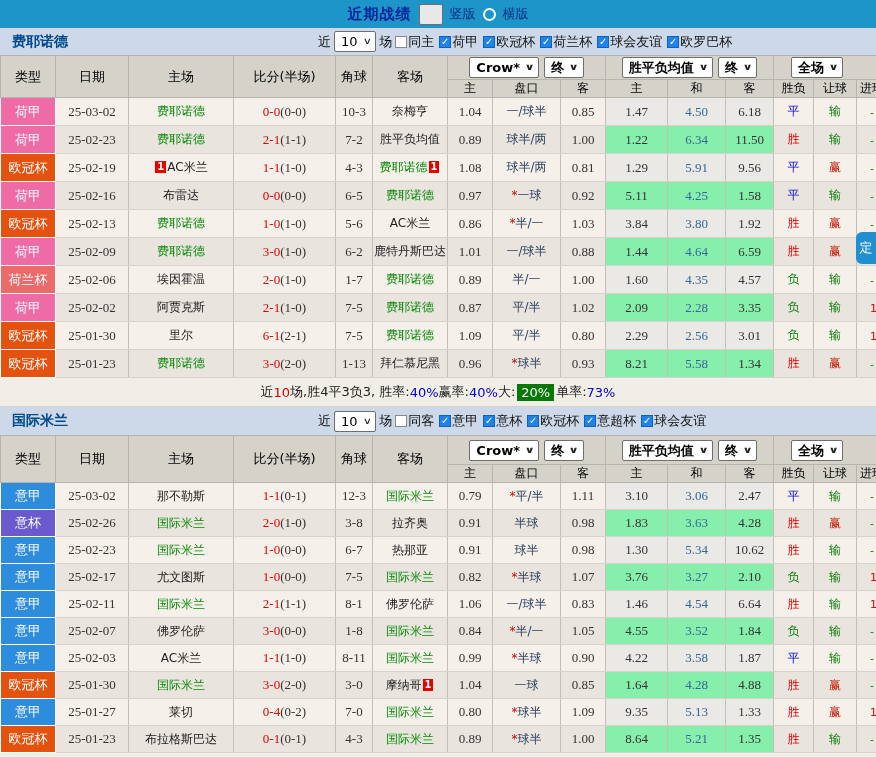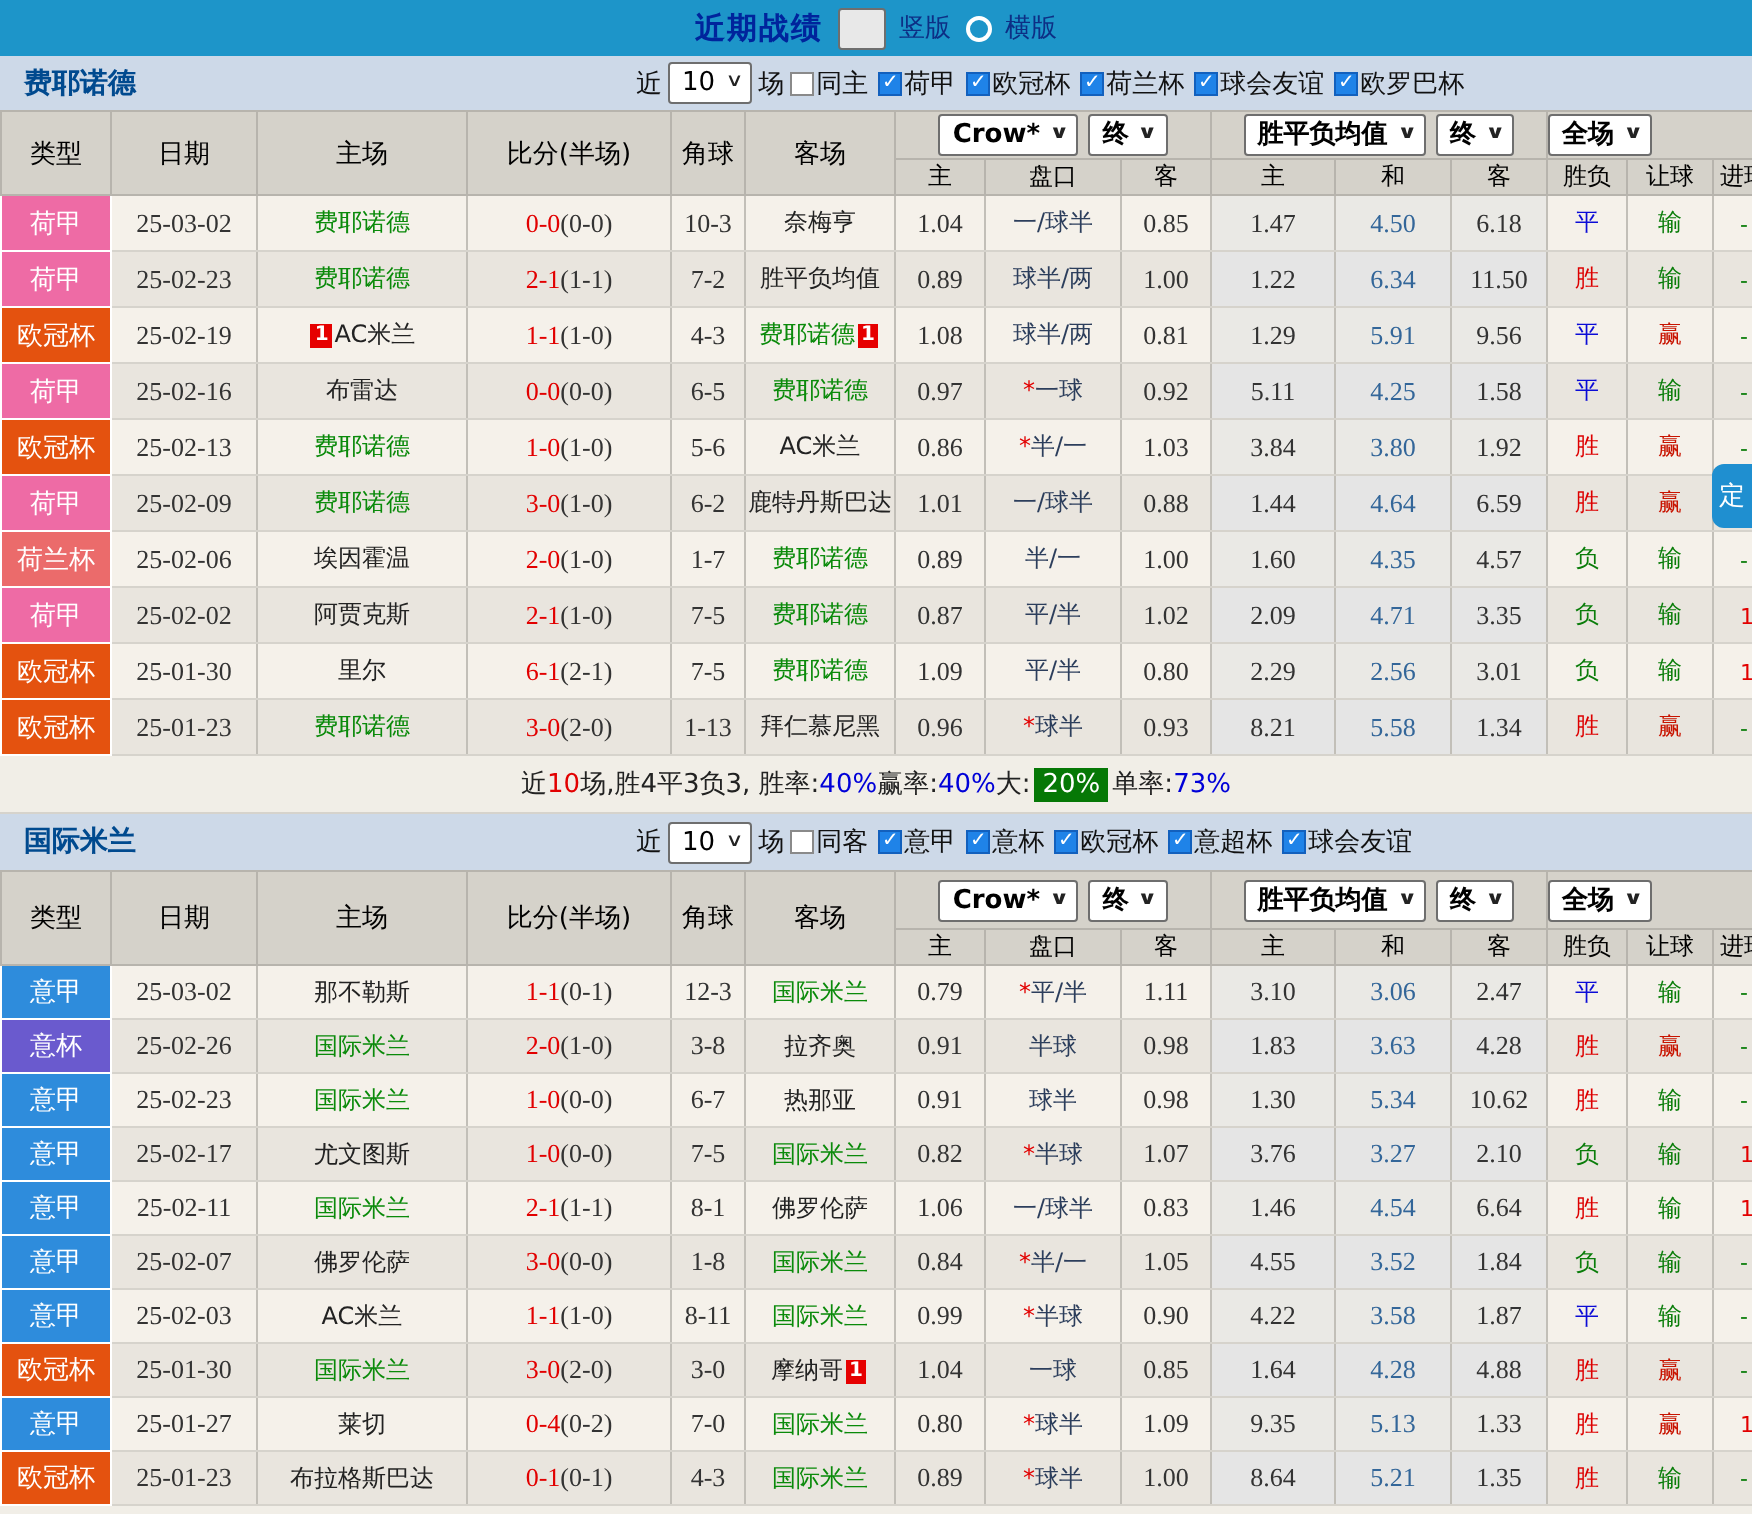--- a/index.html
+++ b/index.html
@@ -29,25 +29,25 @@
   .cb.off{background:#fff;border:1px solid #8a8a8a;}
   .flt-item{display:inline-flex;align-items:center;margin-right:2px;}
   
   table.grid{table-layout:fixed;border-collapse:collapse;width:876px;}
   table.grid td,table.grid th{padding:0;overflow:hidden;white-space:nowrap;text-align:center;font-weight:normal;}
   thead th{background:#d5d2ca;color:#000;border:1px solid #b7b4ad;font-size:13px;}
   thead tr.selrow.h24{height:24px;} thead tr.selrow.h29{height:29px;}
   thead tr.labrow{height:17px;} thead tr.labrow th{font-size:12px;}
   thead th.last{text-align:left;padding-left:3px;}
   thead .selwrap{display:flex;align-items:center;justify-content:center;gap:5px;}
-  thead .selwrap.right{justify-content:flex-start;padding-right:16px;}
+  thead .selwrap.right{justify-content:center;padding-right:16px;}
   tbody td{border:1px solid #c2bfb8;border-top:1px solid #faf8f4;border-bottom:1px solid #d6d3cc;font-size:12px;color:#222;}
   tbody.r28 tr{height:28px;} tbody.r27 tr{height:27px;}
   tr.odd td{background:#f5f1ea;} tr.even td{background:#e9e5de;}
-  tr.odd td.c-avg{background:#eae9e5;} tr.even td.c-avg{background:#e5e5e5;}
+  tr.odd td.c-avg{background:#eae9e5;} tr.even td.c-avg{background:#86efac;}
   td.c-type{color:#fff;font-size:13px;border-color:#fff;}
   .num{font-family:"Liberation Serif","DejaVu Serif",serif;font-size:13px;color:#333;}
   .blue-num{color:#336699;}
   .score-m{color:#e20000;} .score-h{color:#333;}
   .team-self{color:#0a8a0a;} .team-opp{color:#222;}
   .badge{display:inline-block;background:#e60000;color:#fff;font-size:10px;line-height:12px;
          padding:0 2px;margin:0 1px;vertical-align:1px;font-weight:bold;}
   .hcap{color:#2c3e5c;} .hcap .star{color:#e20000;}
   .frag{display:inline-block;margin-left:13px;font-size:11px;}
   
@@ -281,21 +281,21 @@
         <td class="c-type" style="background:#ee6ba5">荷甲</td>
         <td class="num">25-02-02</td>
         <td><span class="team-opp">阿贾克斯</span></td>
         <td class="num"><span class="score-m">2-1</span><span class="score-h">(1-0)</span></td>
         <td class="num">7-5</td>
         <td><span class="team-self">费耶诺德</span></td>
         <td class="num">0.87</td>
         <td class="hcap">平/半</td>
         <td class="num">1.02</td>
         <td class="num c-avg">2.09</td>
-        <td class="num c-avg blue-num">4.71</td>
+        <td class="num c-avg blue-num">2.28</td>
         <td class="num c-avg">3.35</td>
         <td style="color:#0a7d0a">负</td>
         <td style="color:#0a7d0a">输</td>
         <td style="text-align:left"><span class="frag" style="color:#e20000">1</span></td>
       </tr>
       <tr class="odd">
         <td class="c-type" style="background:#e4520f">欧冠杯</td>
         <td class="num">25-01-30</td>
         <td><span class="team-opp">里尔</span></td>
         <td class="num"><span class="score-m">6-1</span><span class="score-h">(2-1)</span></td>

